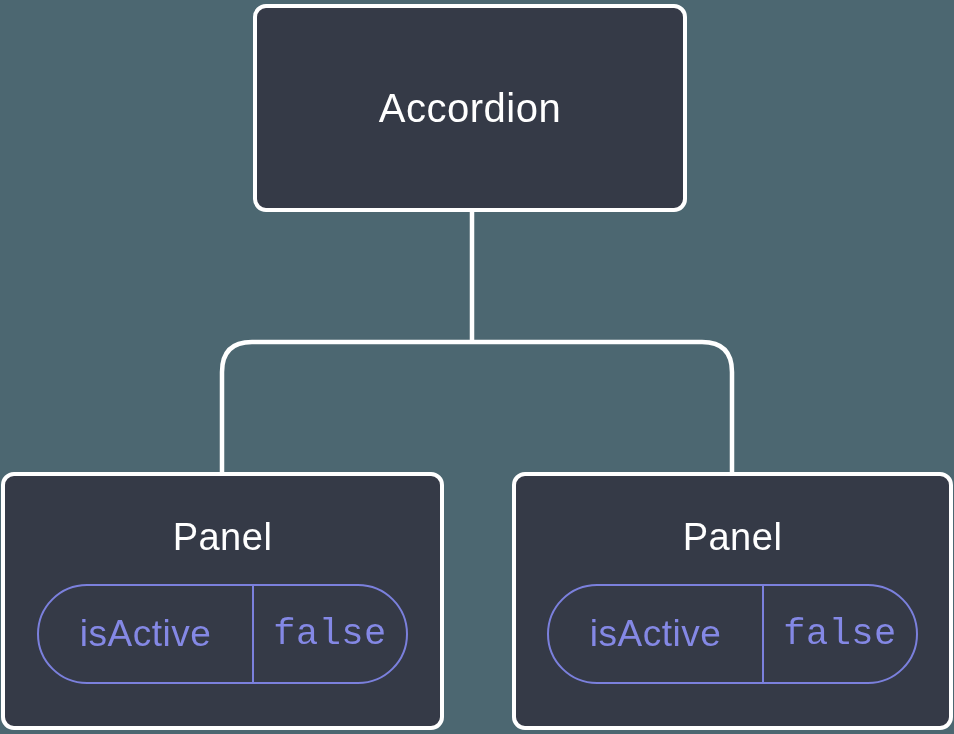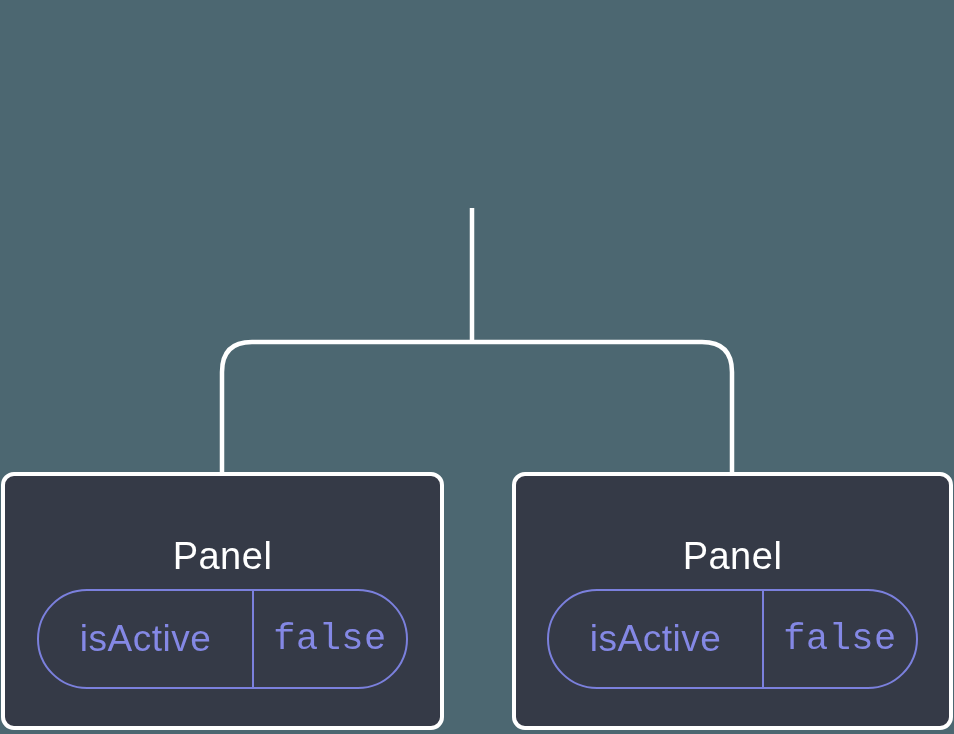--- a/index.html
+++ b/index.html
@@ -53,33 +53,33 @@
     font-size: 40px;
     font-weight: 500;
     letter-spacing: 0.5px;
   }
   .node-panel {
     top: 472px;
     height: 258px;
     display: flex;
     flex-direction: column;
     align-items: center;
-    padding-top: 55px;
+    padding-top: 36px;
   }
   .node-panel.left  { left: 1px;   width: 443px; }
   .node-panel.right { left: 512px; width: 441px; }
   .panel-title {
     color: var(--title);
     font-size: 38px;
     font-weight: 500;
     letter-spacing: 0.5px;
     line-height: 50px;
   }
   .state-pill {
-    margin-top: 8px;
+    margin-top: 22px;
     width: 371px;
     height: 100px;
     border: 2.5px solid var(--accent-border);
     border-radius: 60px;
     display: flex;
     align-items: stretch;
     overflow: hidden;
   }
   .pill-cell {
     display: flex;
@@ -99,20 +99,23 @@
 </head>
 <body>
 
 <div class="canvas">
 
   <svg class="connectors" viewBox="0 0 954 734" xmlns="http://www.w3.org/2000/svg">
     <path d="M472 208 L472 342"></path>
     <path d="M222 476 L222 372 Q222 342 252 342 L702 342 Q732 342 732 372 L732 476"></path>
   </svg>
 
+  <div class="node node-root">
+    <span class="root-label">Accordion</span>
+  </div>
 
   <div class="node node-panel left">
     <div class="panel-title">Panel</div>
     <div class="state-pill">
       <div class="pill-cell key">isActive</div>
       <div class="pill-cell value">false</div>
     </div>
   </div>
 
   <div class="node node-panel right">

